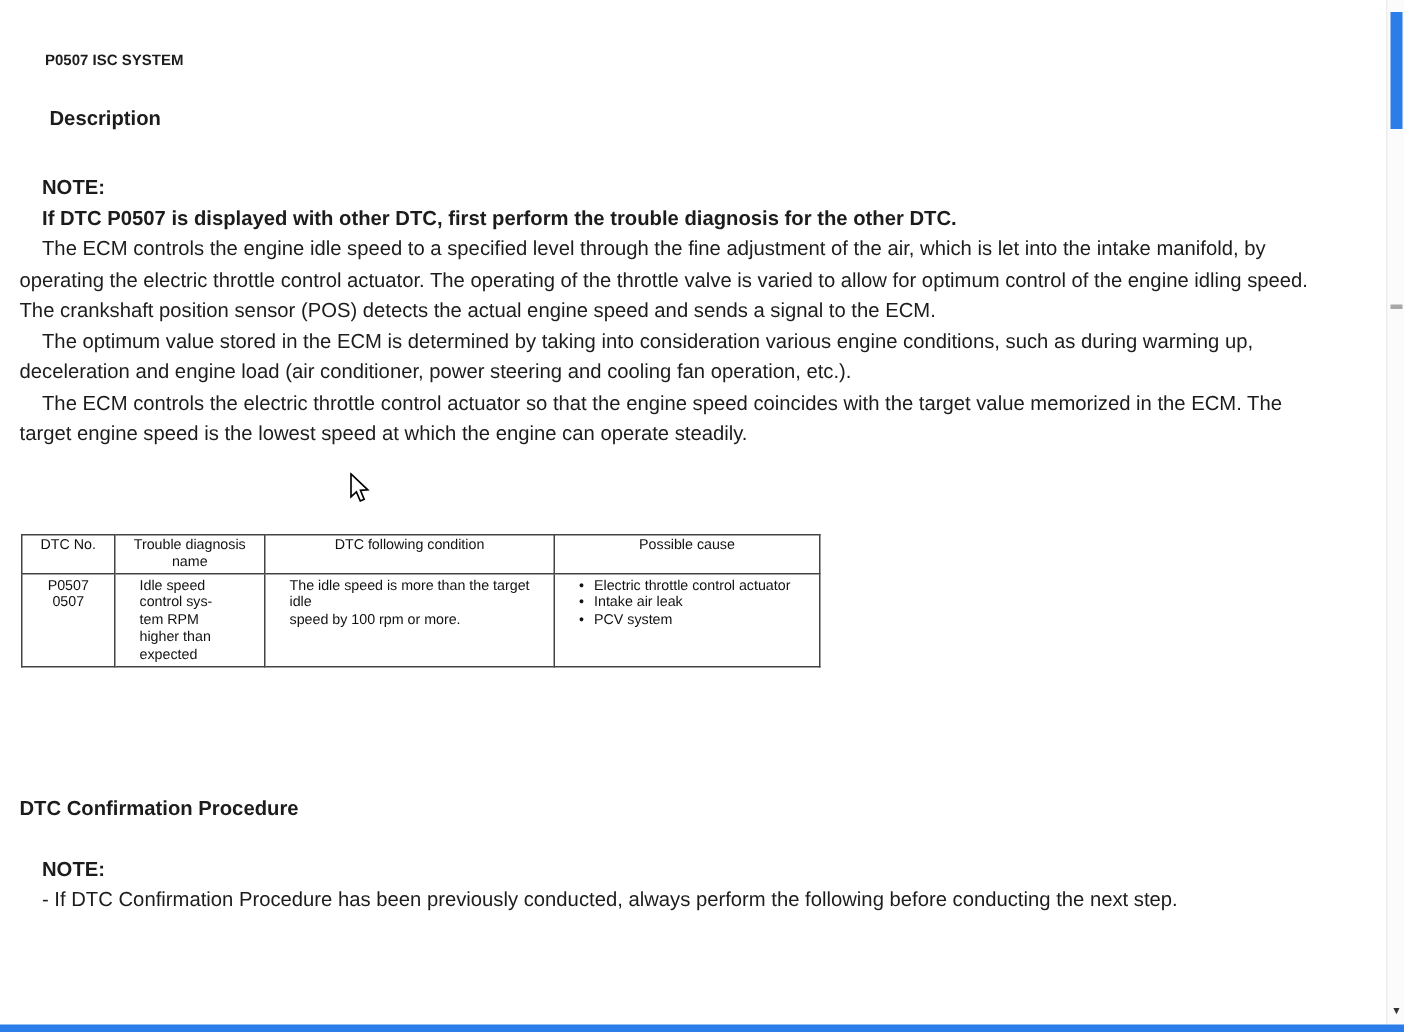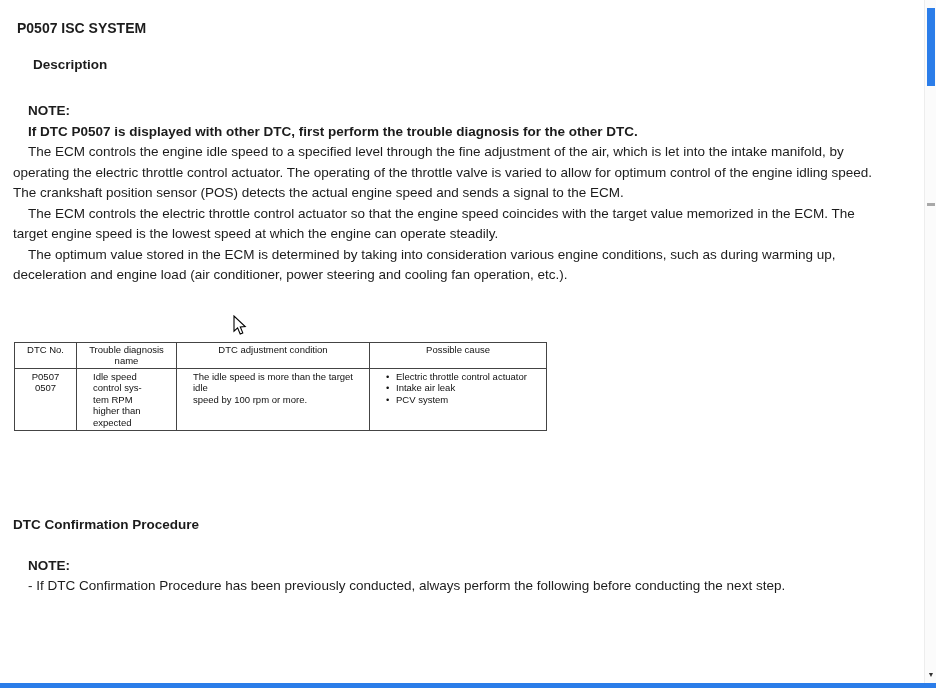--- a/index.html
+++ b/index.html
@@ -7,21 +7,21 @@
   body {
     width:936px; height:688px; overflow:hidden; position:relative;
     background:#ffffff; font-family:"Liberation Sans", sans-serif;
     color:#1c1c1c;
   }
   .content {
     position:absolute; top:0; left:0; right:12px; bottom:5px;
     padding:14px 40px 0 13px;
     font-size:13.5px; line-height:20.5px;
   }
-  .doc-title { font-size:14px; font-weight:bold; margin:4px; }
+  .doc-title { font-size:10px; font-weight:bold; margin:17px; }
   .section-heading { font-size:13.5px; font-weight:bold; margin:0; }
   .gap-heading { margin-top:16px;padding-left:20px; }
   .note-label { font-weight:bold; margin:26px 0 0 15px; }
   .note-bold  { font-weight:bold; margin:0 0 0 15px; }
   .para { margin:0; text-indent:15px; }
   .indented-line { margin:0 0 0 0; text-indent:15px; }
   a.doc-link { color:#1155CC; text-decoration:none; cursor:pointer; }
 
   
   .obd-heading { margin-top:40px; }
@@ -83,30 +83,30 @@
 <div class="content">
 
   <p class="doc-title">P0507 ISC SYSTEM</p>
 
   <p class="section-heading gap-heading">Description</p>
 
   <p class="note-label">NOTE:</p>
   <p class="note-bold">If DTC P0507 is displayed with other DTC, first perform the trouble diagnosis for the other DTC.</p>
 
   <p class="para">The ECM controls the engine idle speed to a specified level through the fine adjustment of the air, which is let into the intake manifold, by operating the electric throttle control actuator. The operating of the throttle valve is varied to allow for optimum control of the engine idling speed. The crankshaft position sensor (POS) detects the actual engine speed and sends a signal to the ECM.</p>
+  <p class="para">The optimum value stored in the ECM is determined by taking into consideration various engine conditions, such as during warming up, deceleration and engine load (air conditioner, power steering and cooling fan operation, etc.).</p>
   <p class="para">The ECM controls the electric throttle control actuator so that the engine speed coincides with the target value memorized in the ECM. The target engine speed is the lowest speed at which the engine can operate steadily.</p>
-  <p class="para">The optimum value stored in the ECM is determined by taking into consideration various engine conditions, such as during warming up, deceleration and engine load (air conditioner, power steering and cooling fan operation, etc.).</p>
 
 
   <table class="dtc-table">
     <thead>
       <tr>
         <th class="col-no">DTC No.</th>
         <th class="col-name">Trouble diagnosis name</th>
-        <th class="col-cond">DTC adjustment condition</th>
+        <th class="col-cond">DTC following condition</th>
         <th class="col-cause">Possible cause</th>
       </tr>
     </thead>
     <tbody>
       <tr>
         <td class="col-no pre">P0507
 0507</td>
         <td class="col-name pre">Idle speed control sys-
 tem RPM higher than
 expected</td>

